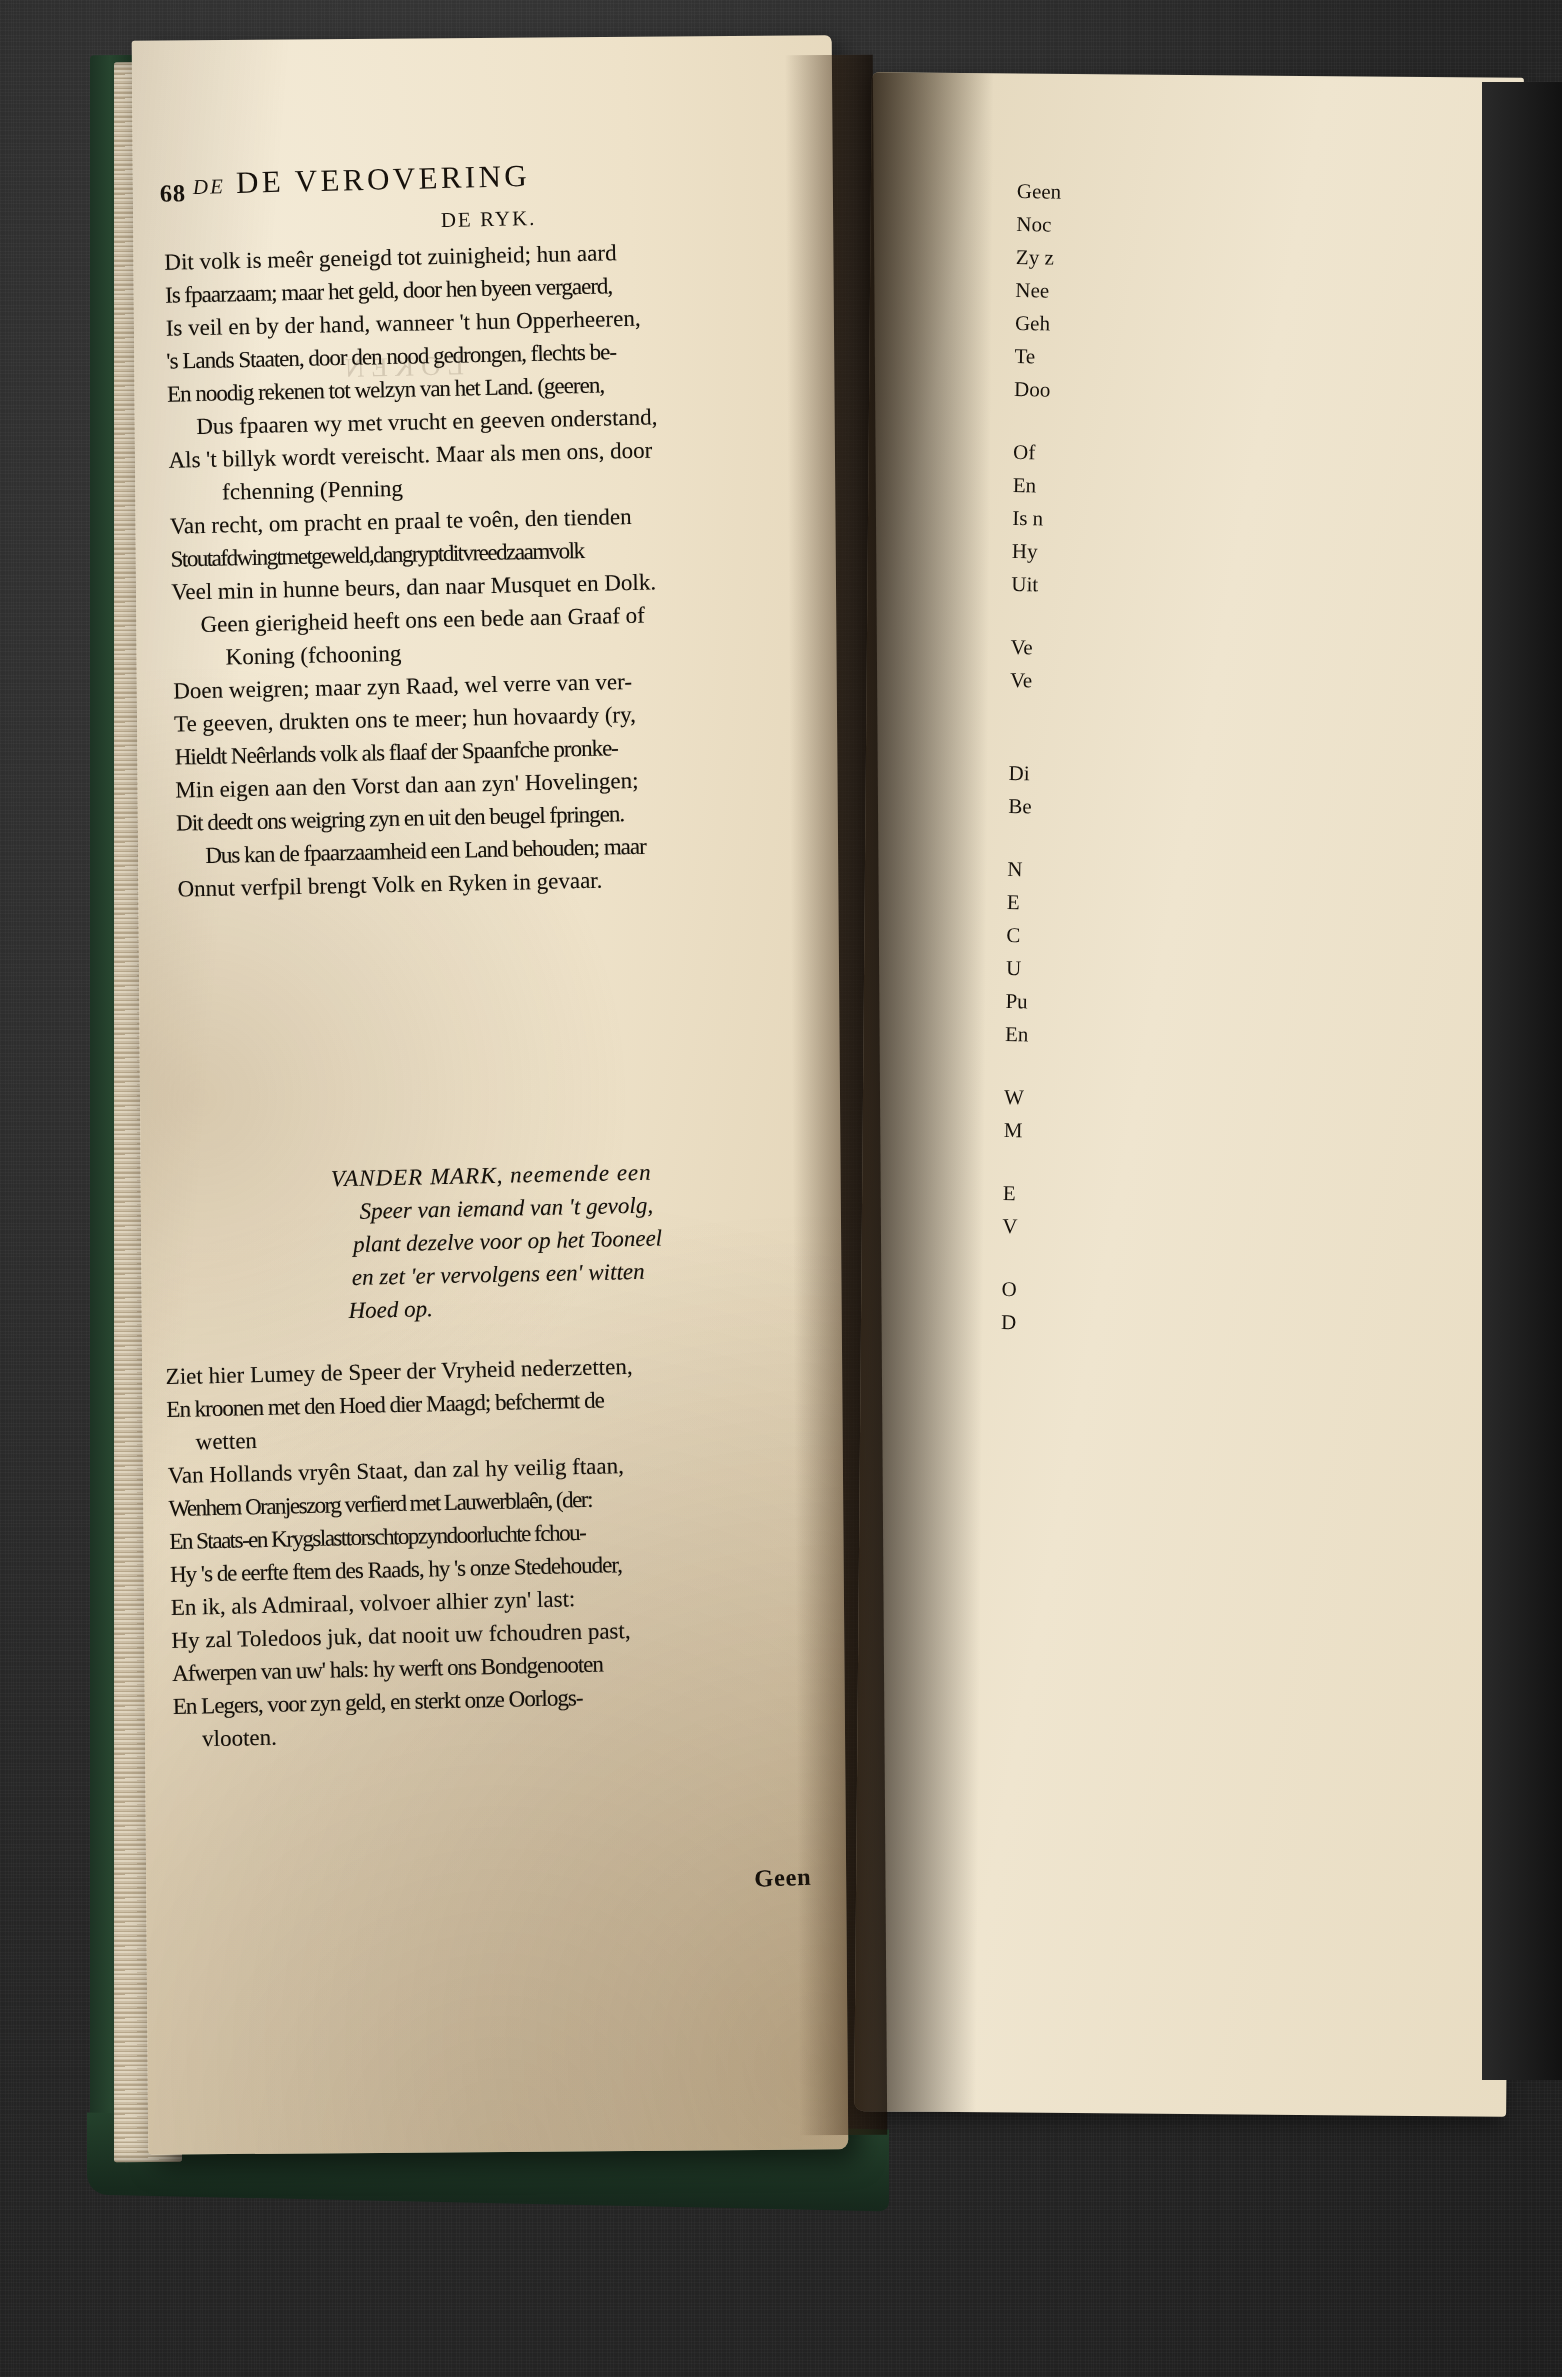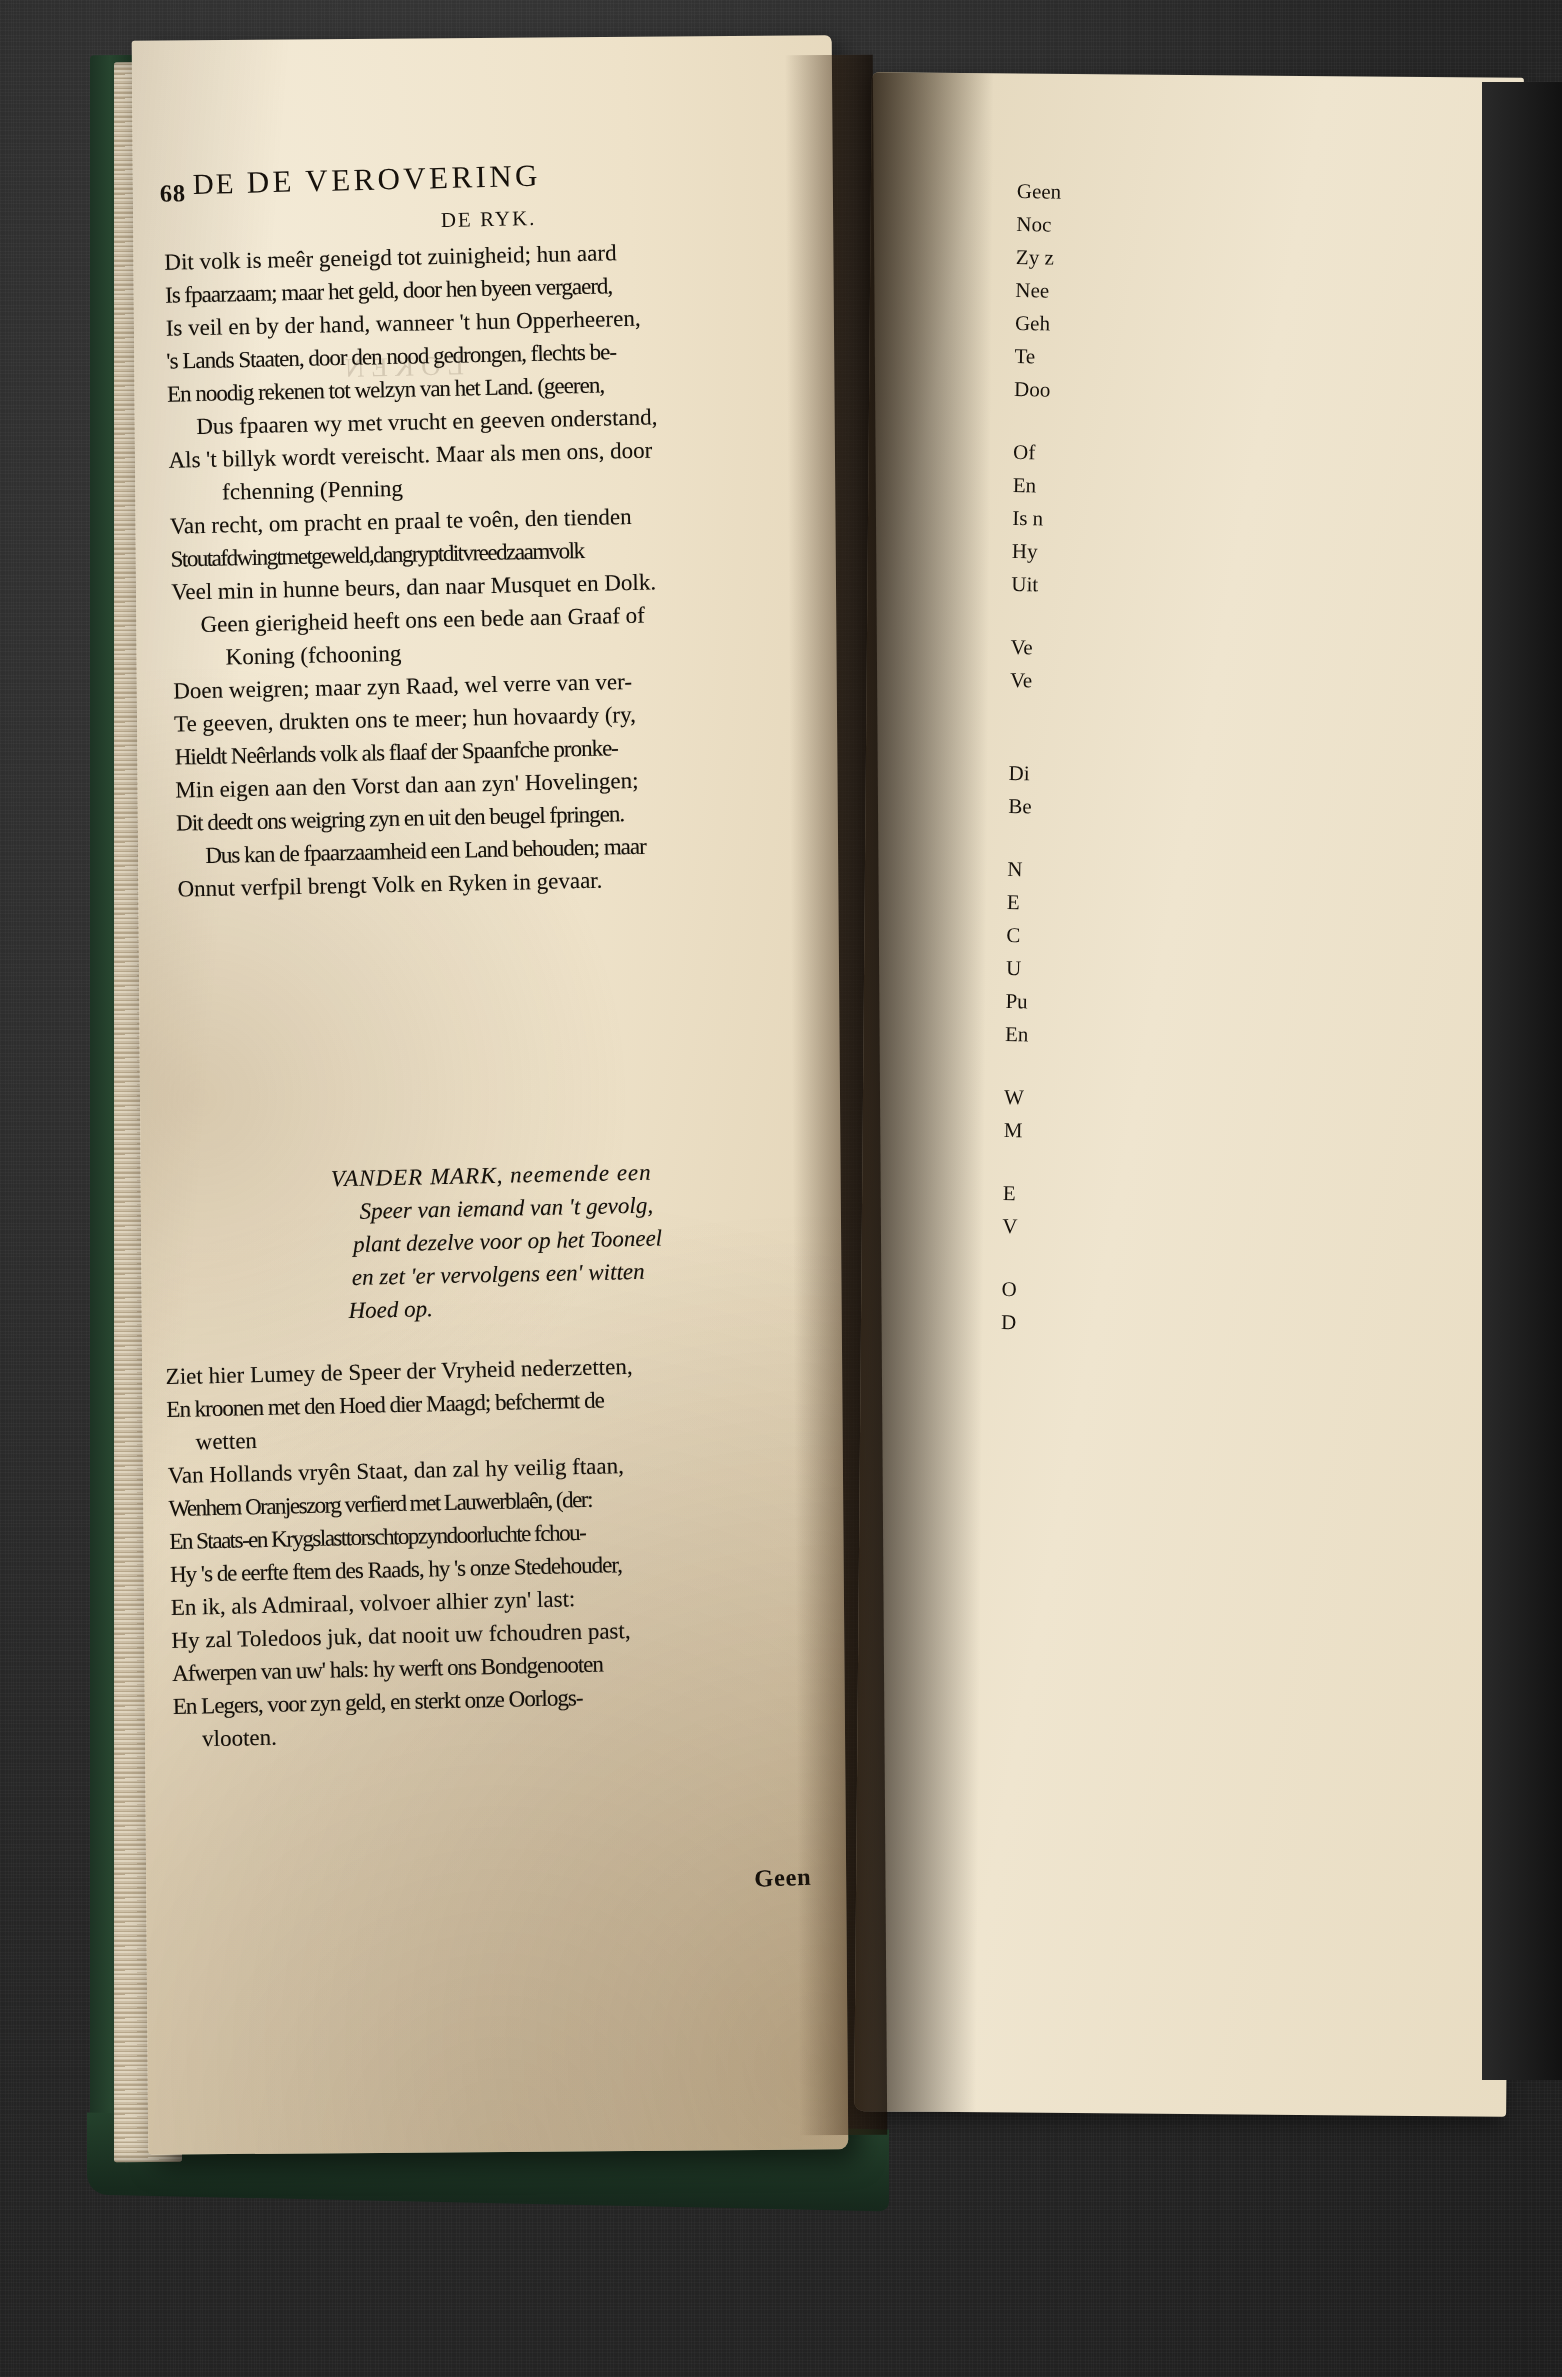--- a/index.html
+++ b/index.html
@@ -164,22 +164,23 @@
   .head-title {
     position: absolute;
     left: 60px;
     top: 121px;
     width: 591px;
     font-size: 31px;
     letter-spacing: 3.4px;
     transform: rotate(-0.9deg);
   }
   .head-title .small {
-    font-size: 29px;
+    font-size: 21px;
     letter-spacing: 2px;
+    font-style: italic;
   }
   .head-sub {
     position: absolute;
     left: 60px;
     top: 169px;
     width: 591px;
     text-align: center;
     font-size: 21px;
     letter-spacing: 2px;
     transform: rotate(-0.8deg);

